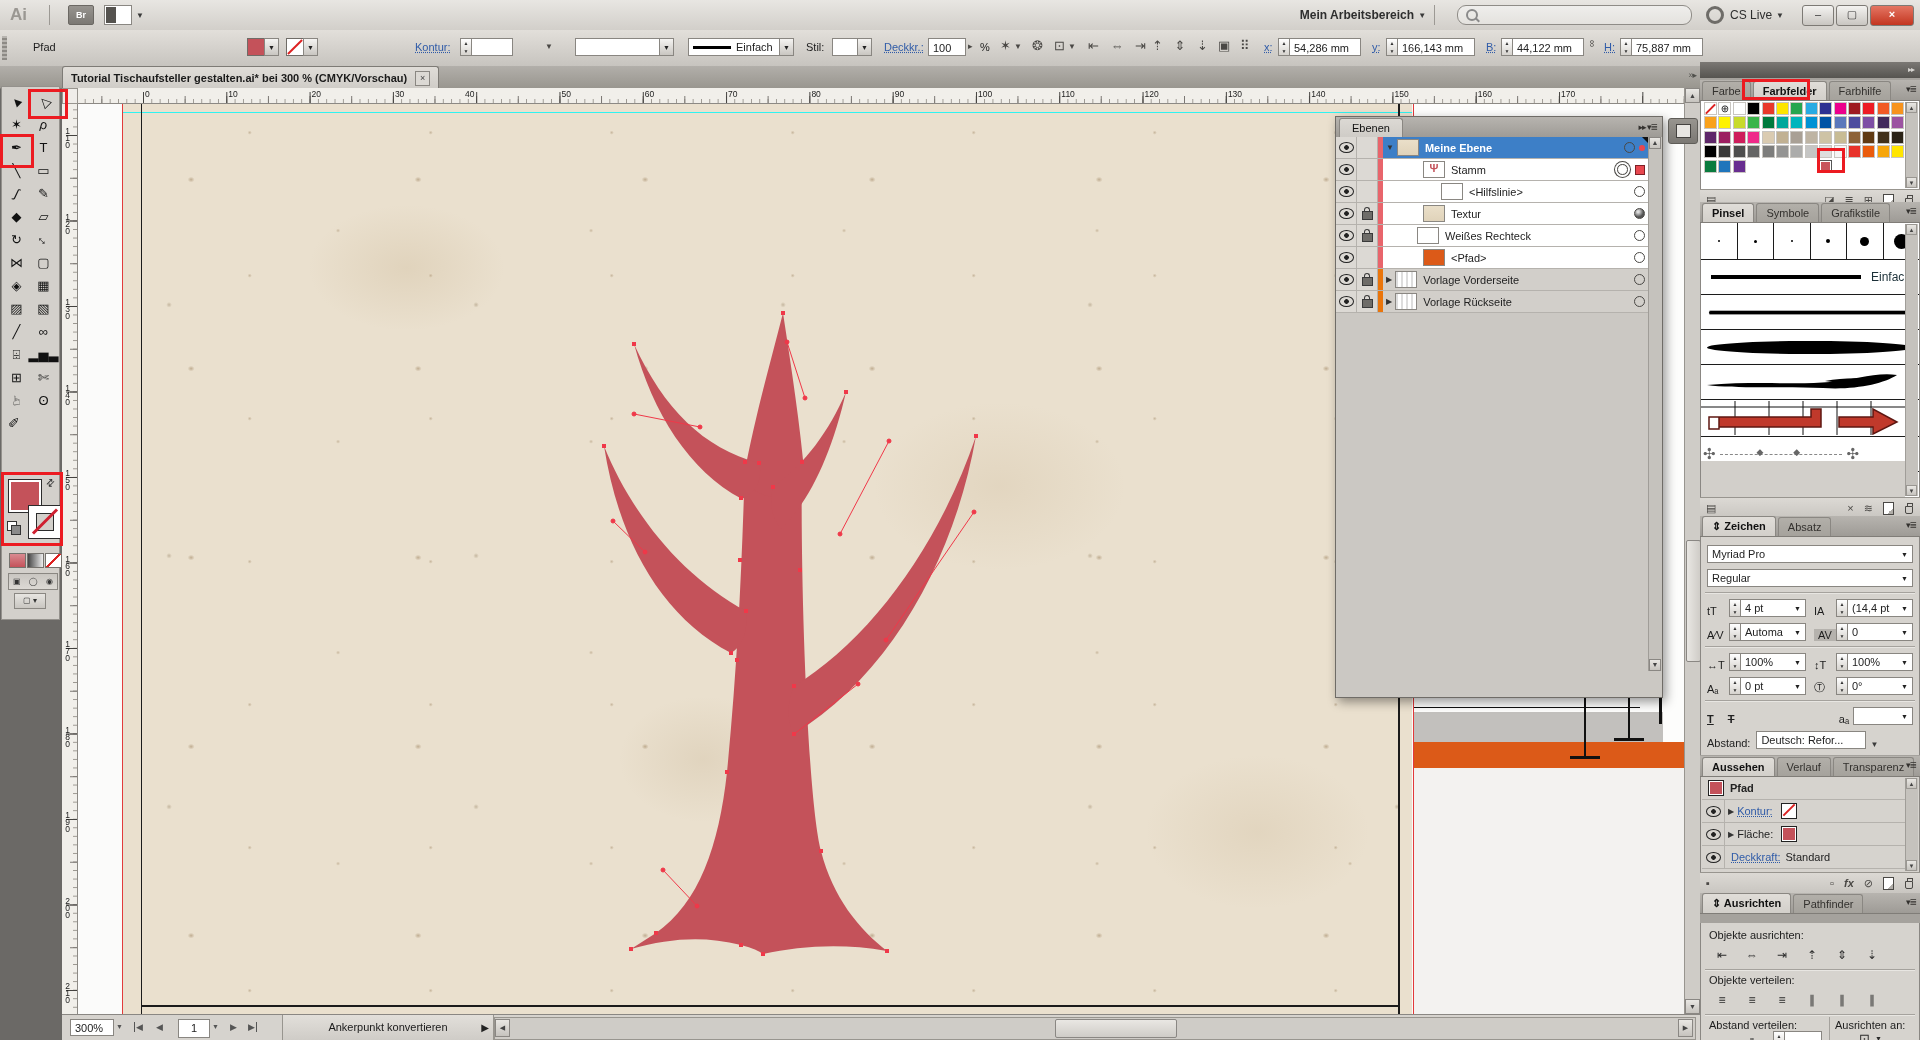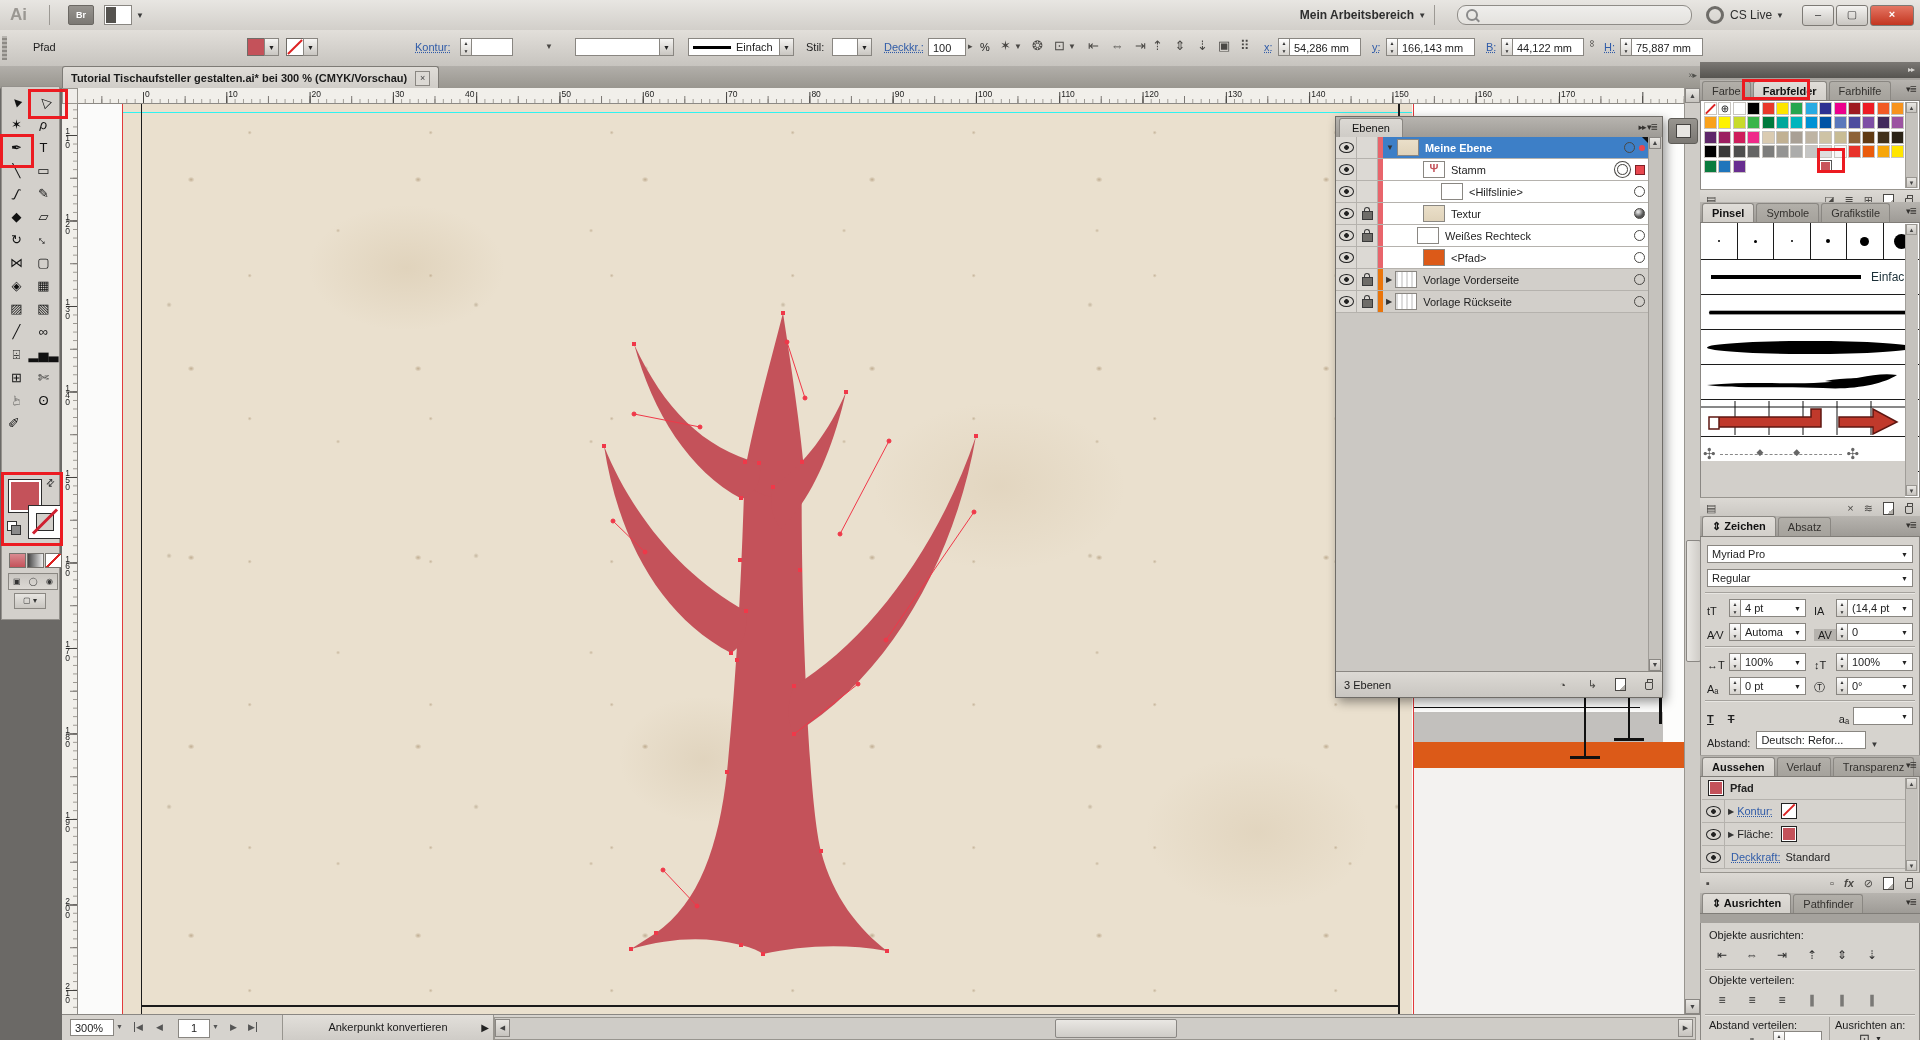--- a/index.html
+++ b/index.html
@@ -1051,27 +1051,20 @@
           <span class="lthumb template"></span>
           <span class="lname">Vorlage Rückseite</span>
           <span class="tgt "></span>
         </span>
       </div>
     </div>
   <div id="lp-scroll">
     <span class="scrbtn" style="top:0;width:12px;height:12px;line-height:10px;">▲</span>
     <span class="scrbtn" style="bottom:0;width:12px;height:12px;line-height:10px;">▼</span>
   </div>
-  <div id="lp-bottom">
-    <span id="lp-count">3 Ebenen</span>
-    <span class="ib" style="margin-left:auto;">◔</span>
-    <span class="ib">↳</span>
-    <span class="newdoc" style="margin-left:18px;"></span>
-    <span class="trash" style="margin-left:18px;"></span>
-  </div>
 </div>
 <div id="mini-dock"></div>
 
 <div class="anno" style="left:28px;top:89px;width:40px;height:30px;"></div>
 <div class="anno" style="left:0px;top:134px;width:34px;height:34px;"></div>
 <div class="anno" style="left:1px;top:472px;width:62px;height:74px;"></div>
 <div class="anno" style="left:1742px;top:79px;width:68px;height:21px;"></div>
 <div class="anno" style="left:1817px;top:148px;width:28px;height:25px;"></div>
 
 </body></html>

